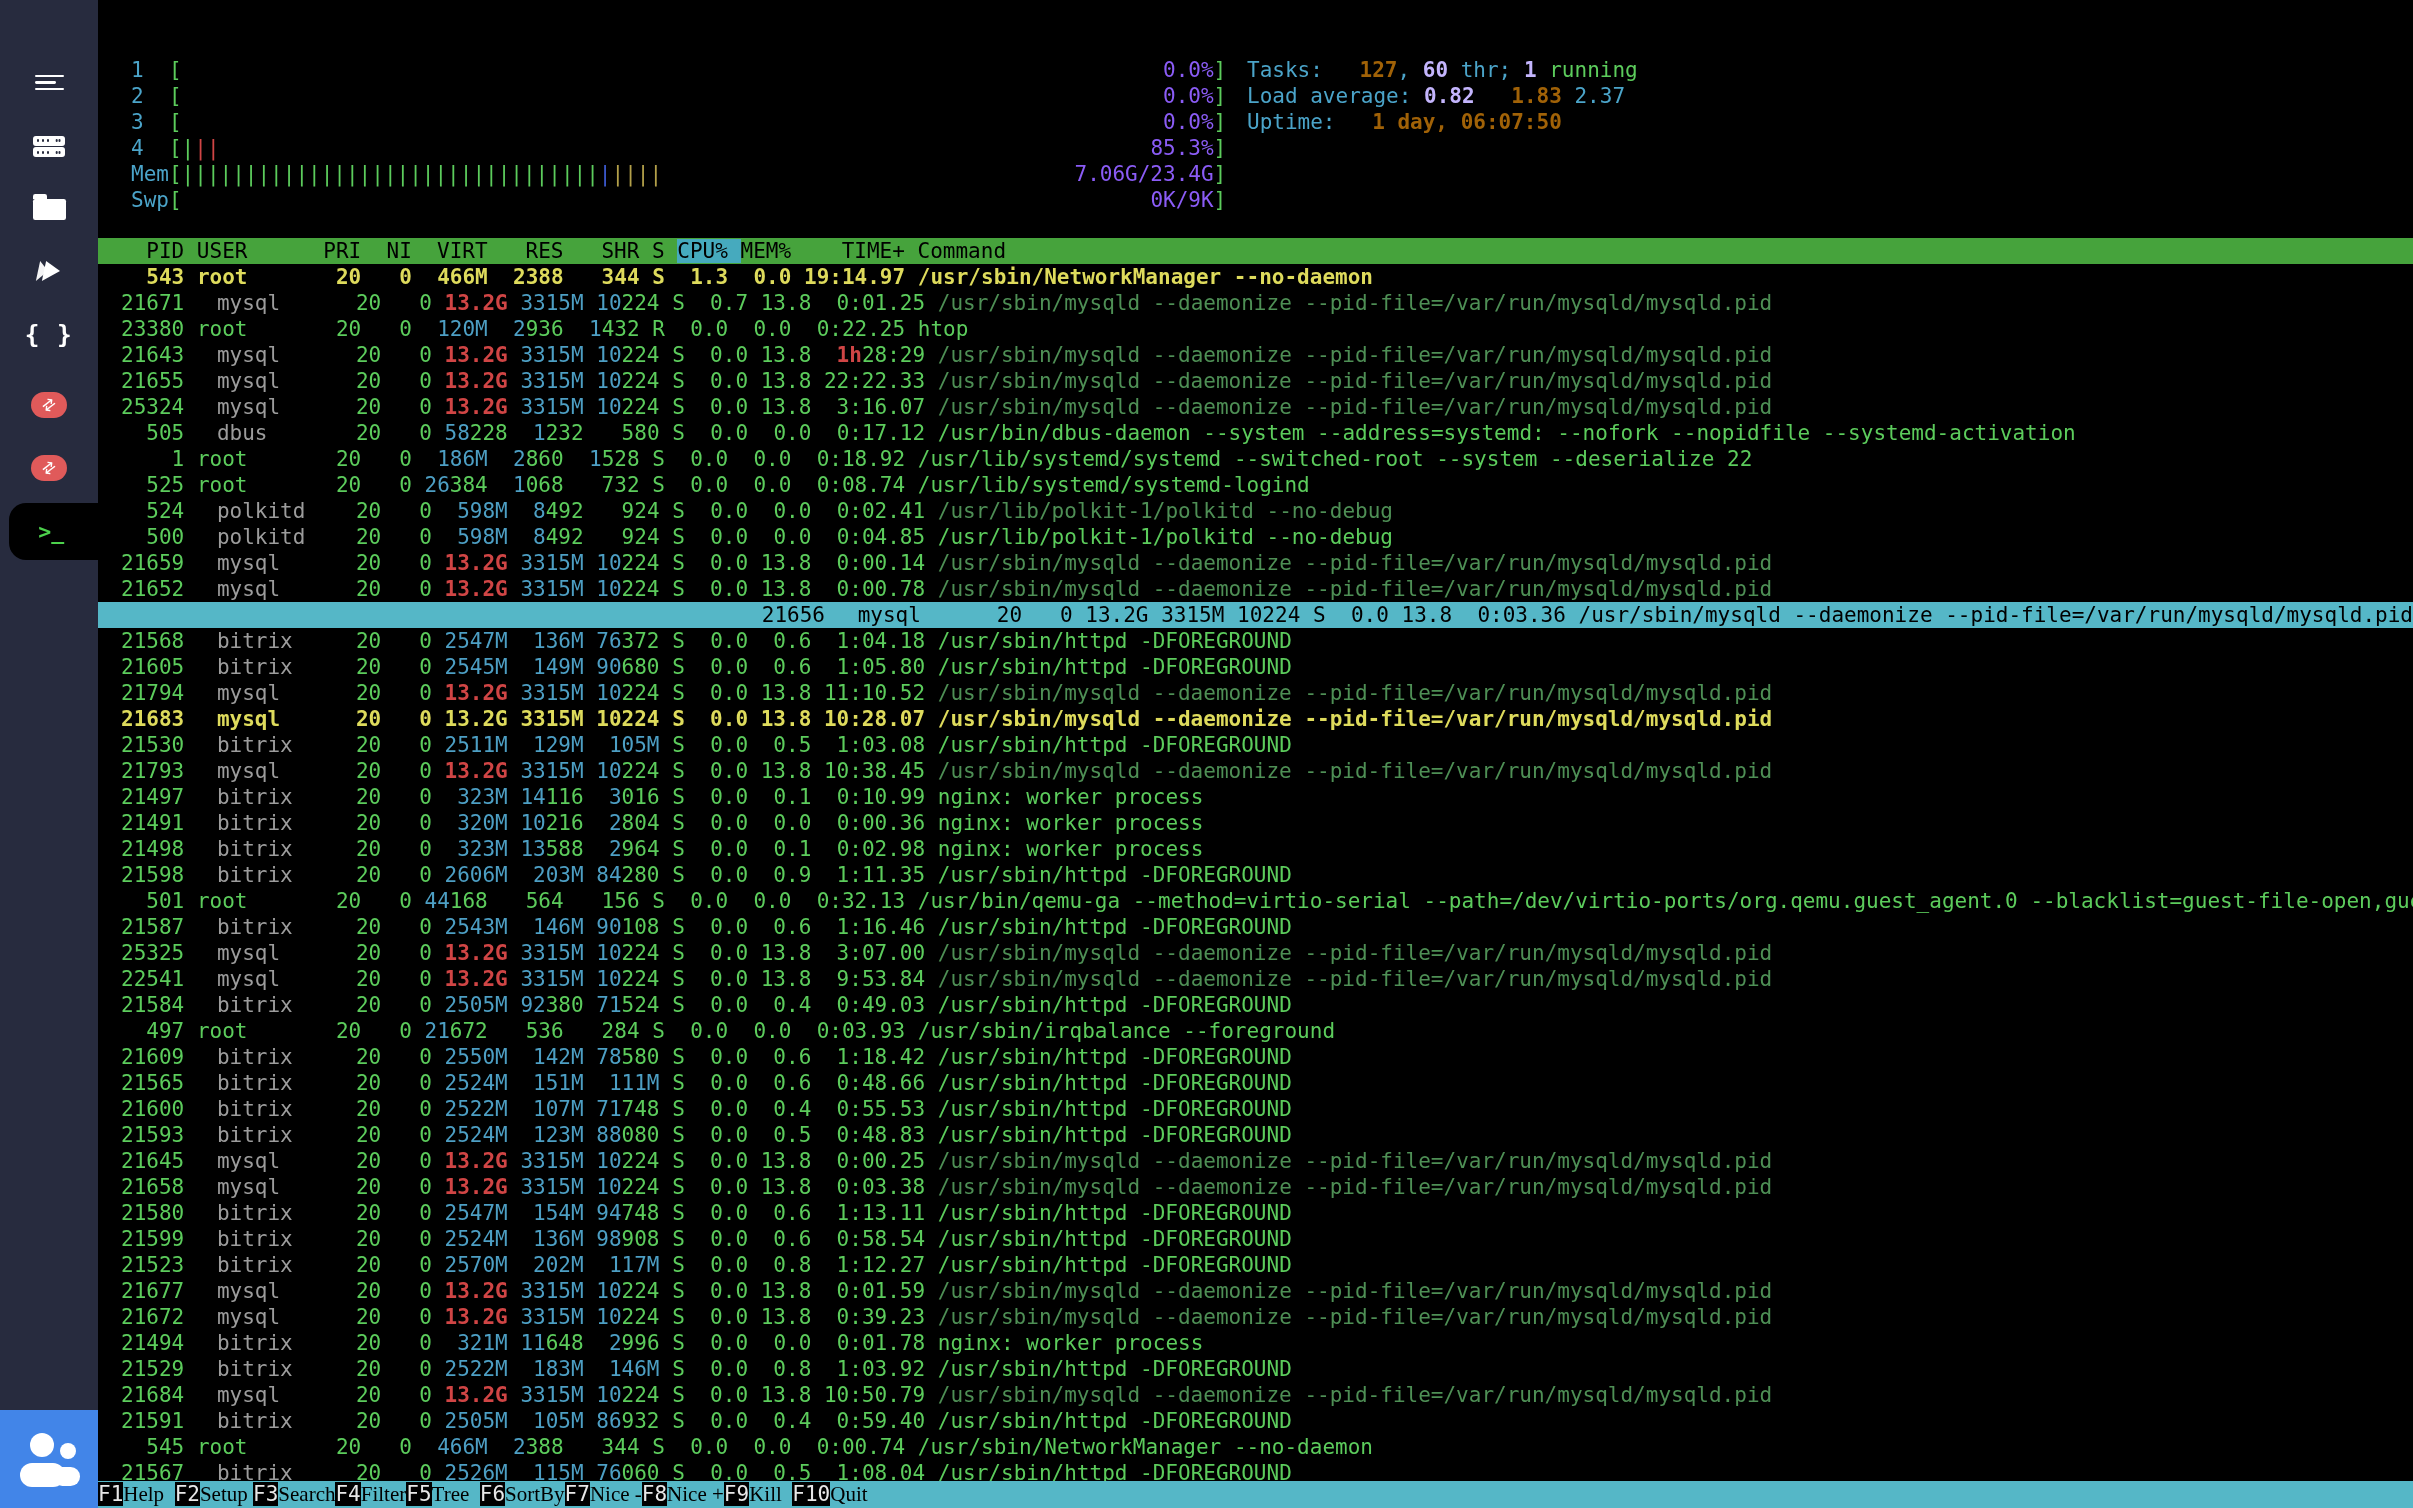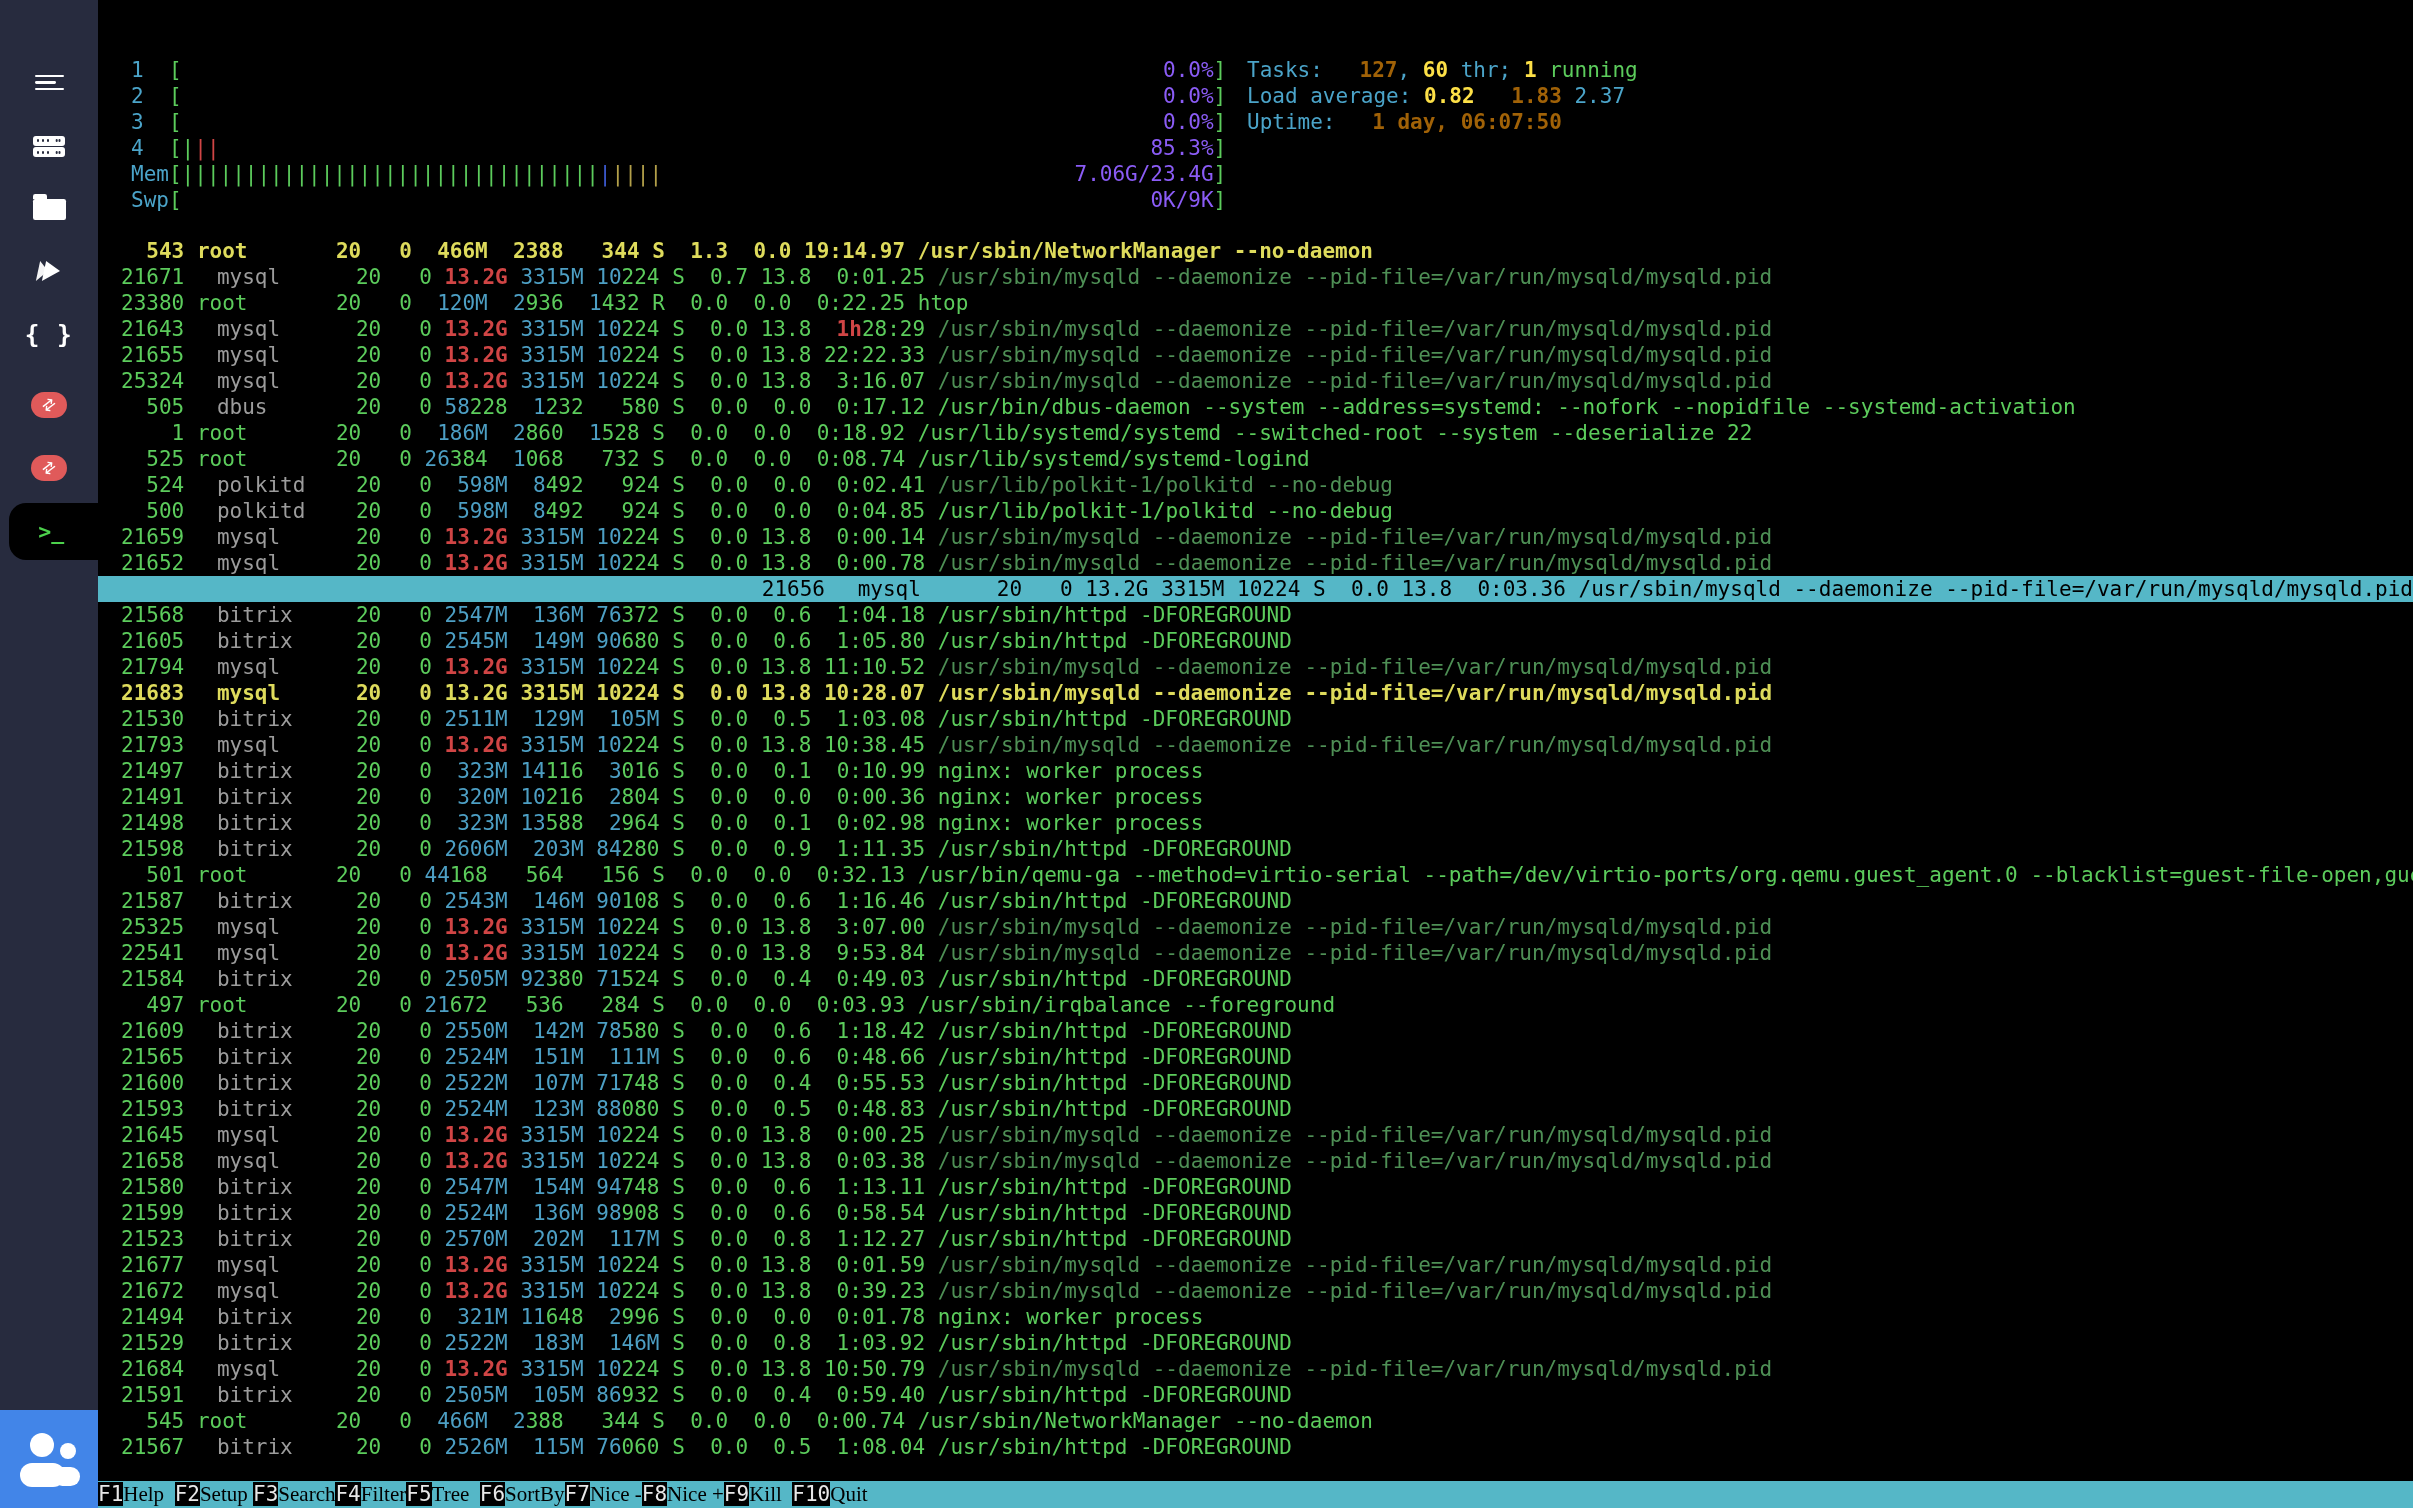--- a/index.html
+++ b/index.html
@@ -33,21 +33,21 @@
         font-size:21px;line-height:26px;color:#5ccc5c;}
   #htop{position:absolute;left:0;top:0;right:0;bottom:0;}
   .mline{height:26px;white-space:pre;padding-left:33px;}
   .mlbl{color:#4ba4c9;}
   .brk{color:#5ccc5c;}
   .barwrap{display:inline-block;width:1032px;position:relative;vertical-align:top;white-space:pre;}
   .mval{position:absolute;right:0;top:0;color:#8b5cf6;}
   .bar-green{color:#5ccc5c;} .bar-red{color:#d04545;} .bar-blue{color:#3c59d0;} .bar-yellow{color:#b3a04a;}
   #summary{position:absolute;left:1149px;top:57px;white-space:pre;}
   #summary .sline{height:26px;}
-  .lbl{color:#4ba4c9;} .cyanb{color:#a16207;font-weight:bold;margin-left:24px;} .greenb{color:#fde047;font-weight:bold;} .green{color:#5ccc5c;}
+  .lbl{color:#4ba4c9;} .cyanb{color:#a16207;font-weight:bold;margin-left:24px;} .greenb{color:#c4b5fd;font-weight:bold;} .green{color:#5ccc5c;}
   #table{position:absolute;left:0;top:238px;right:0;}
   .thead{height:26px;white-space:pre;background:#46a33c;color:#000;padding-left:23px;cursor:pointer;}
   .thead .sortcol{background:#46aabe;}
   .prow{height:26px;white-space:pre;padding-left:23px;overflow:hidden;cursor:pointer;}
   .c-g{color:#5ccc5c;} .c-dim{color:#4e8f55;} .c-gray{color:#9c9c9c;margin-left:20px;}
   .c-m{color:#4d9fc4;} .c-r{color:#d04545;font-weight:bold;}
   .sel{background:#55b7c7;text-align:right;}
   .sel span{color:#000 !important;font-weight:normal !important;}
   .tag span{color:#dedb5c !important;font-weight:bold;}
   #fbar{position:absolute;left:0;bottom:0;right:0;height:27px;background:#55b7c7;white-space:pre;line-height:27px;}
@@ -107,20 +107,21 @@
     <div id="meters">
         <div class="mline"><span class="mlbl">1  </span><span class="brk">[</span><span class="barwrap"><span class="mval">0.0%</span></span><span class="brk">]</span></div>
         <div class="mline"><span class="mlbl">2  </span><span class="brk">[</span><span class="barwrap"><span class="mval">0.0%</span></span><span class="brk">]</span></div>
         <div class="mline"><span class="mlbl">3  </span><span class="brk">[</span><span class="barwrap"><span class="mval">0.0%</span></span><span class="brk">]</span></div>
         <div class="mline"><span class="mlbl">4  </span><span class="brk">[</span><span class="barwrap"><span class="bar-green">|</span><span class="bar-red">||</span><span class="mval">85.3%</span></span><span class="brk">]</span></div>
         <div class="mline"><span class="mlbl">Mem</span><span class="brk">[</span><span class="barwrap"><span class="bar-green">|||||||||||||||||||||||||||||||||</span><span class="bar-blue">|</span><span class="bar-yellow">||||</span><span class="mval">7.06G/23.4G</span></span><span class="brk">]</span></div>
         <div class="mline"><span class="mlbl">Swp</span><span class="brk">[</span><span class="barwrap"><span class="mval">0K/9K</span></span><span class="brk">]</span></div>
       </div>
     <div style="height:26px"></div>
     <div id="table">
+        <div class="thead"><span>  PID USER      PRI  NI  VIRT   RES   SHR S </span><span class="sortcol">CPU% </span><span>MEM%    TIME+ Command</span></div>
         <div class="prow tag"><span class="c-g">  543</span><span class="c-g"> </span><span class="c-g">root     </span><span class="c-g"> </span><span class="c-g"> 20</span><span class="c-g"> </span><span class="c-g">  0</span><span class="c-g"> </span><span class="c-g"> </span><span class="c-m">466M</span><span class="c-g"> </span><span class="c-g"> </span><span class="c-m">2</span><span class="c-g">388</span><span class="c-g"> </span><span class="c-g">  </span><span class="c-g">344</span><span class="c-g"> </span><span class="c-g">S</span><span class="c-g"> </span><span class="c-g"> 1.3</span><span class="c-g"> </span><span class="c-g"> 0.0</span><span class="c-g"> </span><span class="c-g">19:14.97</span><span class="c-g"> </span><span class="c-g">/usr/sbin/NetworkManager --no-daemon</span></div>
         <div class="prow"><span class="c-g">21671</span><span class="c-g"> </span><span class="c-gray">mysql    </span><span class="c-g"> </span><span class="c-g"> 20</span><span class="c-g"> </span><span class="c-g">  0</span><span class="c-g"> </span><span class="c-r">13.2G</span><span class="c-g"> </span><span class="c-m">3315M</span><span class="c-g"> </span><span class="c-m">10</span><span class="c-g">224</span><span class="c-g"> </span><span class="c-g">S</span><span class="c-g"> </span><span class="c-g"> 0.7</span><span class="c-g"> </span><span class="c-g">13.8</span><span class="c-g"> </span><span class="c-g"> </span><span class="c-g">0:01.25</span><span class="c-g"> </span><span class="c-dim">/usr/sbin/mysqld --daemonize --pid-file=/var/run/mysqld/mysqld.pid</span></div>
         <div class="prow"><span class="c-g">23380</span><span class="c-g"> </span><span class="c-g">root     </span><span class="c-g"> </span><span class="c-g"> 20</span><span class="c-g"> </span><span class="c-g">  0</span><span class="c-g"> </span><span class="c-g"> </span><span class="c-m">120M</span><span class="c-g"> </span><span class="c-g"> </span><span class="c-m">2</span><span class="c-g">936</span><span class="c-g"> </span><span class="c-g"> </span><span class="c-m">1</span><span class="c-g">432</span><span class="c-g"> </span><span class="c-g">R</span><span class="c-g"> </span><span class="c-g"> 0.0</span><span class="c-g"> </span><span class="c-g"> 0.0</span><span class="c-g"> </span><span class="c-g"> </span><span class="c-g">0:22.25</span><span class="c-g"> </span><span class="c-g">htop</span></div>
         <div class="prow"><span class="c-g">21643</span><span class="c-g"> </span><span class="c-gray">mysql    </span><span class="c-g"> </span><span class="c-g"> 20</span><span class="c-g"> </span><span class="c-g">  0</span><span class="c-g"> </span><span class="c-r">13.2G</span><span class="c-g"> </span><span class="c-m">3315M</span><span class="c-g"> </span><span class="c-m">10</span><span class="c-g">224</span><span class="c-g"> </span><span class="c-g">S</span><span class="c-g"> </span><span class="c-g"> 0.0</span><span class="c-g"> </span><span class="c-g">13.8</span><span class="c-g"> </span><span class="c-g"> </span><span class="c-r">1h</span><span class="c-g">28:29</span><span class="c-g"> </span><span class="c-dim">/usr/sbin/mysqld --daemonize --pid-file=/var/run/mysqld/mysqld.pid</span></div>
         <div class="prow"><span class="c-g">21655</span><span class="c-g"> </span><span class="c-gray">mysql    </span><span class="c-g"> </span><span class="c-g"> 20</span><span class="c-g"> </span><span class="c-g">  0</span><span class="c-g"> </span><span class="c-r">13.2G</span><span class="c-g"> </span><span class="c-m">3315M</span><span class="c-g"> </span><span class="c-m">10</span><span class="c-g">224</span><span class="c-g"> </span><span class="c-g">S</span><span class="c-g"> </span><span class="c-g"> 0.0</span><span class="c-g"> </span><span class="c-g">13.8</span><span class="c-g"> </span><span class="c-g">22:22.33</span><span class="c-g"> </span><span class="c-dim">/usr/sbin/mysqld --daemonize --pid-file=/var/run/mysqld/mysqld.pid</span></div>
         <div class="prow"><span class="c-g">25324</span><span class="c-g"> </span><span class="c-gray">mysql    </span><span class="c-g"> </span><span class="c-g"> 20</span><span class="c-g"> </span><span class="c-g">  0</span><span class="c-g"> </span><span class="c-r">13.2G</span><span class="c-g"> </span><span class="c-m">3315M</span><span class="c-g"> </span><span class="c-m">10</span><span class="c-g">224</span><span class="c-g"> </span><span class="c-g">S</span><span class="c-g"> </span><span class="c-g"> 0.0</span><span class="c-g"> </span><span class="c-g">13.8</span><span class="c-g"> </span><span class="c-g"> </span><span class="c-g">3:16.07</span><span class="c-g"> </span><span class="c-dim">/usr/sbin/mysqld --daemonize --pid-file=/var/run/mysqld/mysqld.pid</span></div>
         <div class="prow"><span class="c-g">  505</span><span class="c-g"> </span><span class="c-gray">dbus     </span><span class="c-g"> </span><span class="c-g"> 20</span><span class="c-g"> </span><span class="c-g">  0</span><span class="c-g"> </span><span class="c-m">58</span><span class="c-g">228</span><span class="c-g"> </span><span class="c-g"> </span><span class="c-m">1</span><span class="c-g">232</span><span class="c-g"> </span><span class="c-g">  </span><span class="c-g">580</span><span class="c-g"> </span><span class="c-g">S</span><span class="c-g"> </span><span class="c-g"> 0.0</span><span class="c-g"> </span><span class="c-g"> 0.0</span><span class="c-g"> </span><span class="c-g"> </span><span class="c-g">0:17.12</span><span class="c-g"> </span><span class="c-g">/usr/bin/dbus-daemon --system --address=systemd: --nofork --nopidfile --systemd-activation</span></div>
         <div class="prow"><span class="c-g">    1</span><span class="c-g"> </span><span class="c-g">root     </span><span class="c-g"> </span><span class="c-g"> 20</span><span class="c-g"> </span><span class="c-g">  0</span><span class="c-g"> </span><span class="c-g"> </span><span class="c-m">186M</span><span class="c-g"> </span><span class="c-g"> </span><span class="c-m">2</span><span class="c-g">860</span><span class="c-g"> </span><span class="c-g"> </span><span class="c-m">1</span><span class="c-g">528</span><span class="c-g"> </span><span class="c-g">S</span><span class="c-g"> </span><span class="c-g"> 0.0</span><span class="c-g"> </span><span class="c-g"> 0.0</span><span class="c-g"> </span><span class="c-g"> </span><span class="c-g">0:18.92</span><span class="c-g"> </span><span class="c-g">/usr/lib/systemd/systemd --switched-root --system --deserialize 22</span></div>
         <div class="prow"><span class="c-g">  525</span><span class="c-g"> </span><span class="c-g">root     </span><span class="c-g"> </span><span class="c-g"> 20</span><span class="c-g"> </span><span class="c-g">  0</span><span class="c-g"> </span><span class="c-m">26</span><span class="c-g">384</span><span class="c-g"> </span><span class="c-g"> </span><span class="c-m">1</span><span class="c-g">068</span><span class="c-g"> </span><span class="c-g">  </span><span class="c-g">732</span><span class="c-g"> </span><span class="c-g">S</span><span class="c-g"> </span><span class="c-g"> 0.0</span><span class="c-g"> </span><span class="c-g"> 0.0</span><span class="c-g"> </span><span class="c-g"> </span><span class="c-g">0:08.74</span><span class="c-g"> </span><span class="c-g">/usr/lib/systemd/systemd-logind</span></div>
         <div class="prow"><span class="c-g">  524</span><span class="c-g"> </span><span class="c-gray">polkitd  </span><span class="c-g"> </span><span class="c-g"> 20</span><span class="c-g"> </span><span class="c-g">  0</span><span class="c-g"> </span><span class="c-g"> </span><span class="c-m">598M</span><span class="c-g"> </span><span class="c-g"> </span><span class="c-m">8</span><span class="c-g">492</span><span class="c-g"> </span><span class="c-g">  </span><span class="c-g">924</span><span class="c-g"> </span><span class="c-g">S</span><span class="c-g"> </span><span class="c-g"> 0.0</span><span class="c-g"> </span><span class="c-g"> 0.0</span><span class="c-g"> </span><span class="c-g"> </span><span class="c-g">0:02.41</span><span class="c-g"> </span><span class="c-dim">/usr/lib/polkit-1/polkitd --no-debug</span></div>

